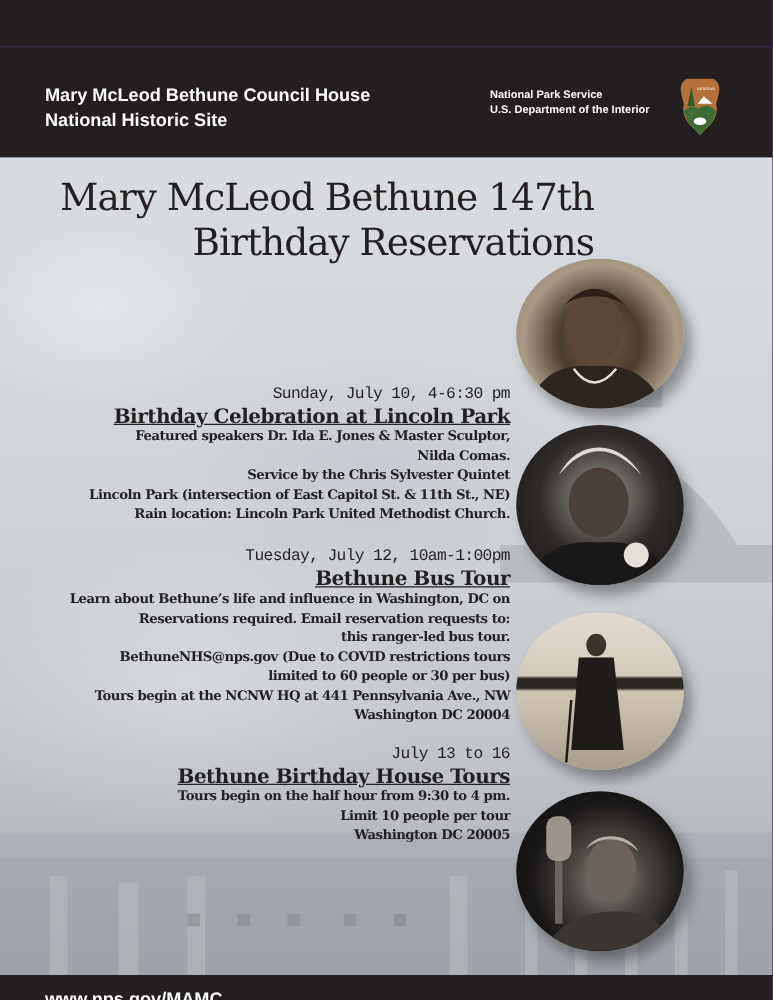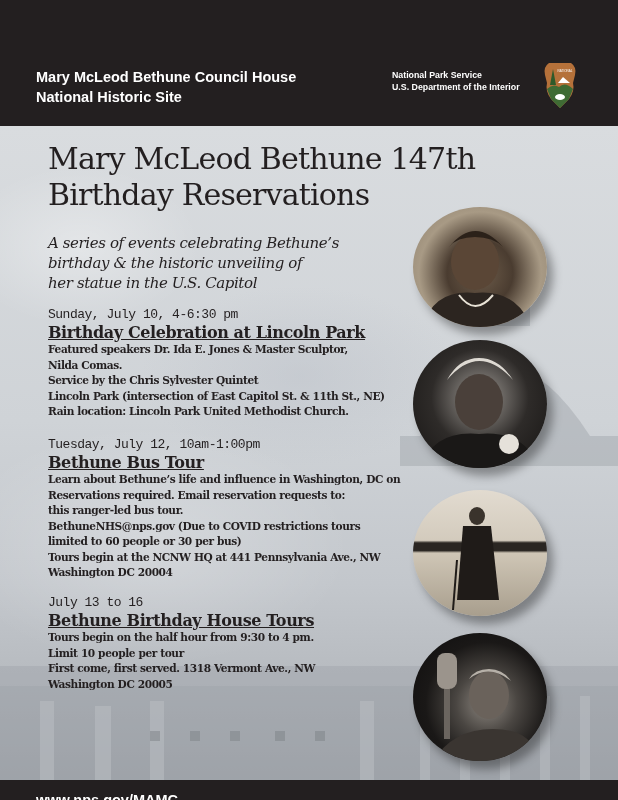--- a/index.html
+++ b/index.html
@@ -10,20 +10,21 @@
     .site-name { position: absolute; left: 36px; top: 30px; color: #fff; font-family: "Liberation Sans", sans-serif; font-weight: bold; font-size: 14.5px; line-height: 20px; }
     .agency { position: absolute; left: 392px; top: 32px; color: #fff; font-family: "Liberation Sans", sans-serif; font-weight: bold; font-size: 8.8px; line-height: 12px; }
     .logo { position: absolute; left: 543px; top: 24px; width: 34px; height: 48px; }
 
     .main { position: absolute; left: 0; top: 89px; width: 618px; height: 654px; overflow: hidden;
       background:
         radial-gradient(ellipse 120px 80px at 80px 120px, rgba(255,255,255,0.35), transparent),
         radial-gradient(ellipse 160px 90px at 300px 250px, rgba(180,185,195,0.35), transparent),
         radial-gradient(ellipse 200px 120px at 150px 420px, rgba(255,255,255,0.25), transparent),
         linear-gradient(180deg, #d9dcdf 0%, #cfd3d7 45%, #c3c7cc 70%, #a9adb2 100%);
+      text-align: right;
     }
     
     .capitol { position: absolute; inset: 0; pointer-events: none; }
     .title { position: absolute; left: 48px; top: 15px; font-family: "DejaVu Serif", serif; font-size: 30px; line-height: 36px; letter-spacing: -0.8px; color: #231f20; white-space: nowrap; }
     .subtitle { position: absolute; left: 48px; top: 107px; width: 330px; font-family: "DejaVu Serif", serif; font-style: italic; font-size: 15px; line-height: 20px; letter-spacing: -0.4px; color: #231f20; }
 
     .event { position: absolute; left: 48px; width: 360px; font-family: "Liberation Serif", serif; color: #231f20; }
     .event .date { font-family: Liberation Mono, monospace; font-size: 13px; line-height: 17px; letter-spacing: -0.5px; }
     .event .name { font-family: "DejaVu Serif", serif; font-weight: bold; font-size: 16px; line-height: 19px; letter-spacing: -0.4px; text-decoration: underline; }
     .event .line { font-family: "DejaVu Serif", serif; font-size: 10.6px; line-height: 15.5px; letter-spacing: -0.4px; white-space: nowrap; font-weight: bold; }
@@ -93,25 +94,20 @@
         <rect x="275" y="605" width="10" height="10"></rect>
         <rect x="315" y="605" width="10" height="10"></rect>
       </g>
     </svg>
 
     <div class="title">
       <div>Mary McLeod Bethune 147th</div>
       <div>Birthday Reservations</div>
     </div>
 
-    <div class="subtitle">
-      <div>A series of events celebrating Bethune’s</div>
-      <div>birthday &amp; the historic unveiling of</div>
-      <div>her statue in the U.S. Capitol</div>
-    </div>
 
     <div class="event ev1">
       <div class="date">Sunday, July 10, 4-6:30 pm</div>
       <div class="name">Birthday Celebration at Lincoln Park</div>
       <div class="line">Featured speakers Dr. Ida E. Jones &amp; Master Sculptor,</div>
       <div class="line">Nilda Comas.</div>
       <div class="line">Service by the Chris Sylvester Quintet</div>
       <div class="line">Lincoln Park  (intersection of East Capitol St. &amp; 11th St., NE)</div>
       <div class="line">Rain location:  Lincoln Park United Methodist Church.</div>
     </div>
@@ -126,21 +122,20 @@
       <div class="line">limited to 60 people or 30 per bus)</div>
       <div class="line">Tours begin at the NCNW HQ at 441 Pennsylvania Ave., NW</div>
       <div class="line">Washington DC 20004</div>
     </div>
 
     <div class="event ev3">
       <div class="date">July 13 to 16</div>
       <div class="name">Bethune Birthday House Tours</div>
       <div class="line">Tours begin on the half hour from 9:30 to 4 pm.</div>
       <div class="line">Limit 10 people per tour</div>
-      <div class="line">First come, first served. 1318 Vermont Ave., NW</div>
       <div class="line">Washington DC 20005</div>
     </div>
 
     <div class="photo p1">
       <svg width="134" height="120" viewBox="0 0 134 120">
         <ellipse cx="62" cy="55" rx="24" ry="28" fill="#5a4636"></ellipse>
         <path d="M36 40 Q62 8 90 40 Q80 30 62 30 Q44 30 36 40 Z" fill="#2b2119"></path>
         <path d="M10 120 Q20 82 62 86 Q104 82 118 120 Z" fill="#2c2520"></path>
         <path d="M46 88 Q62 110 80 88" stroke="#e8e2d6" stroke-width="2" fill="none"></path>
       </svg>

